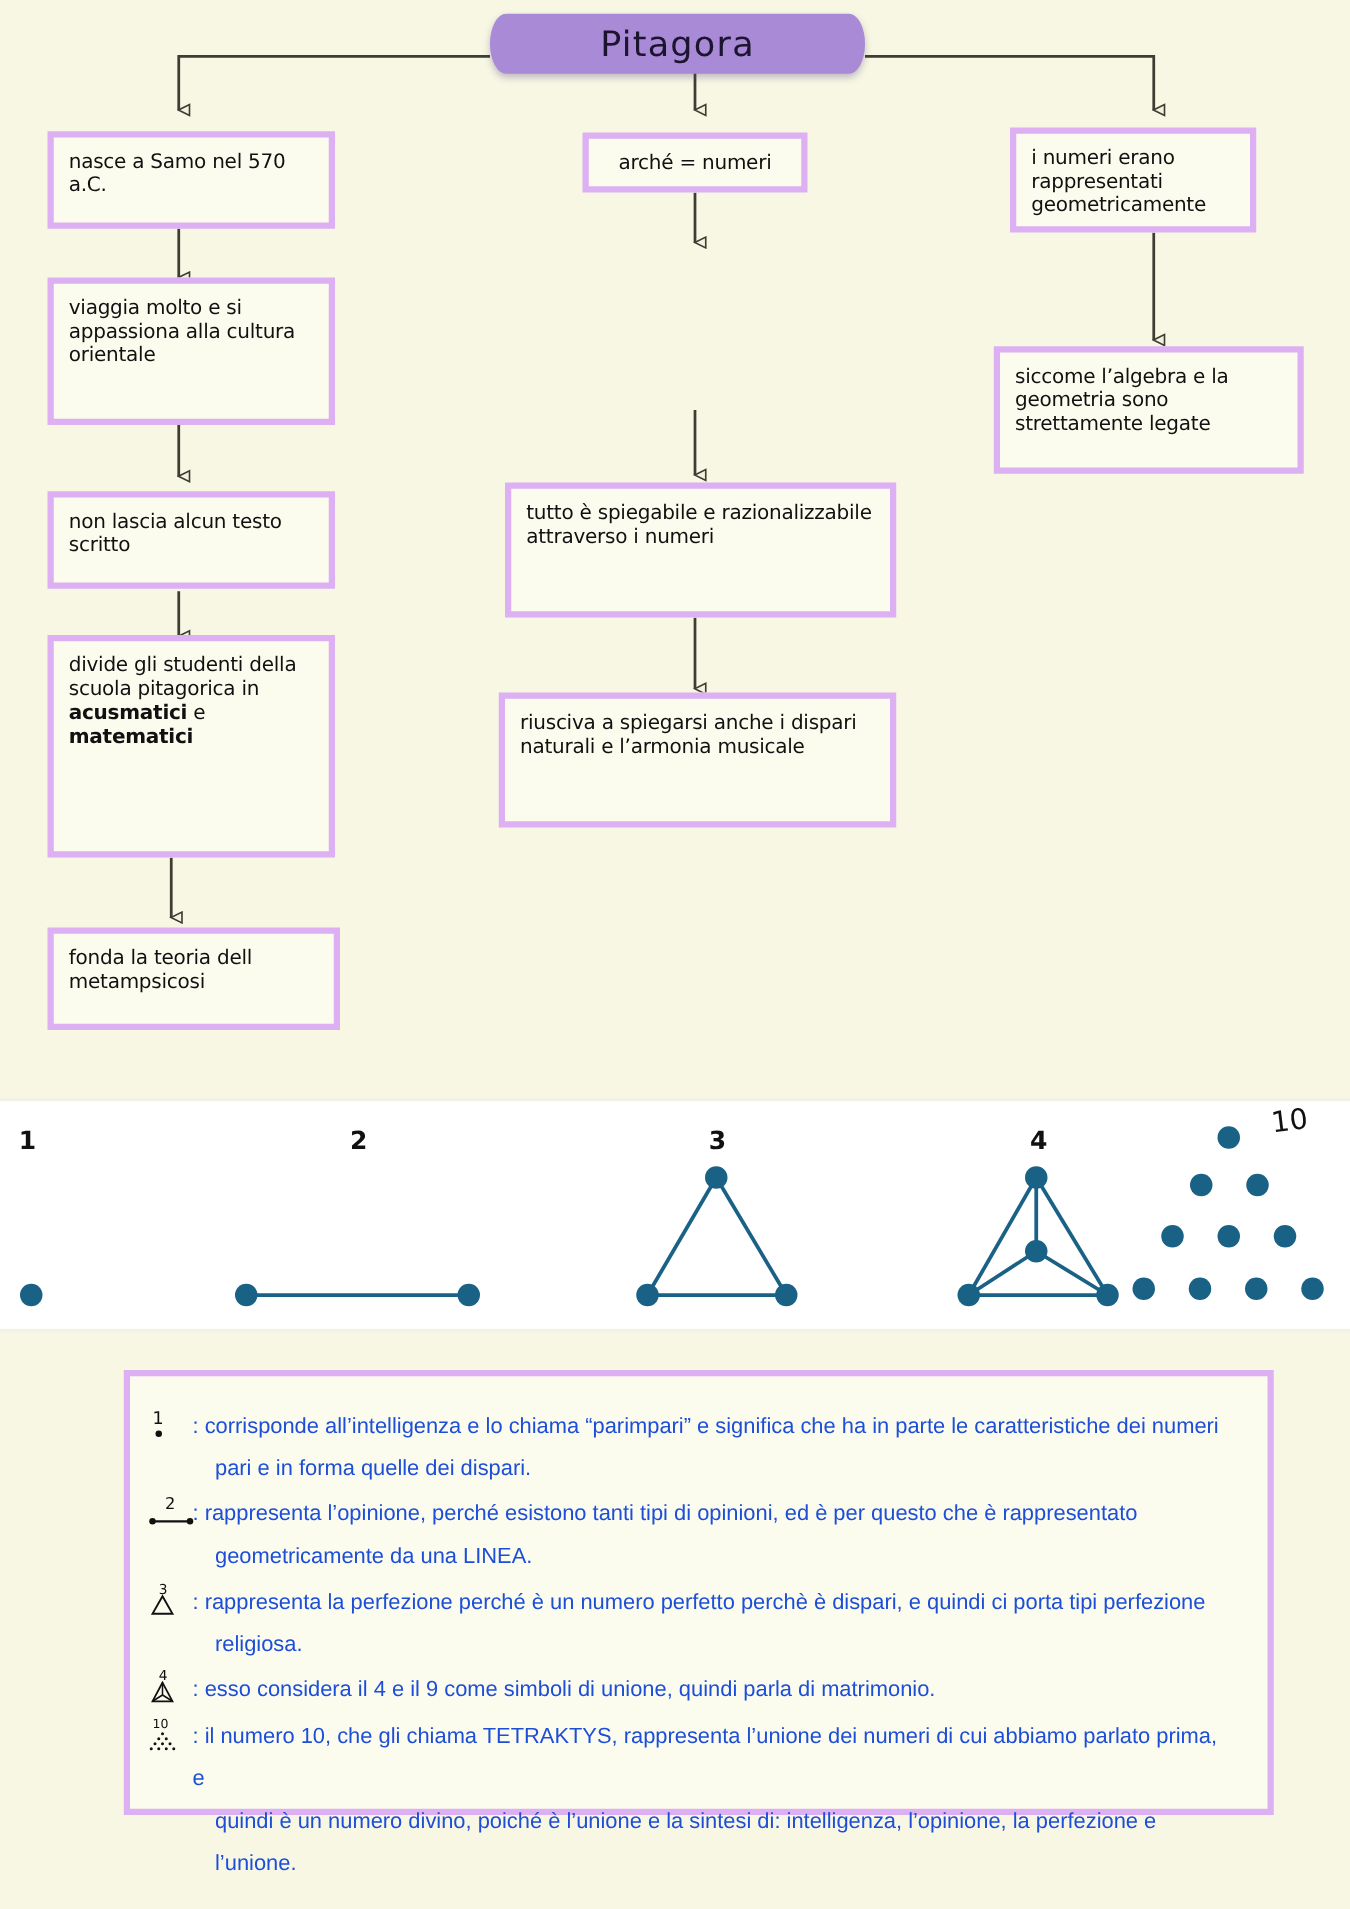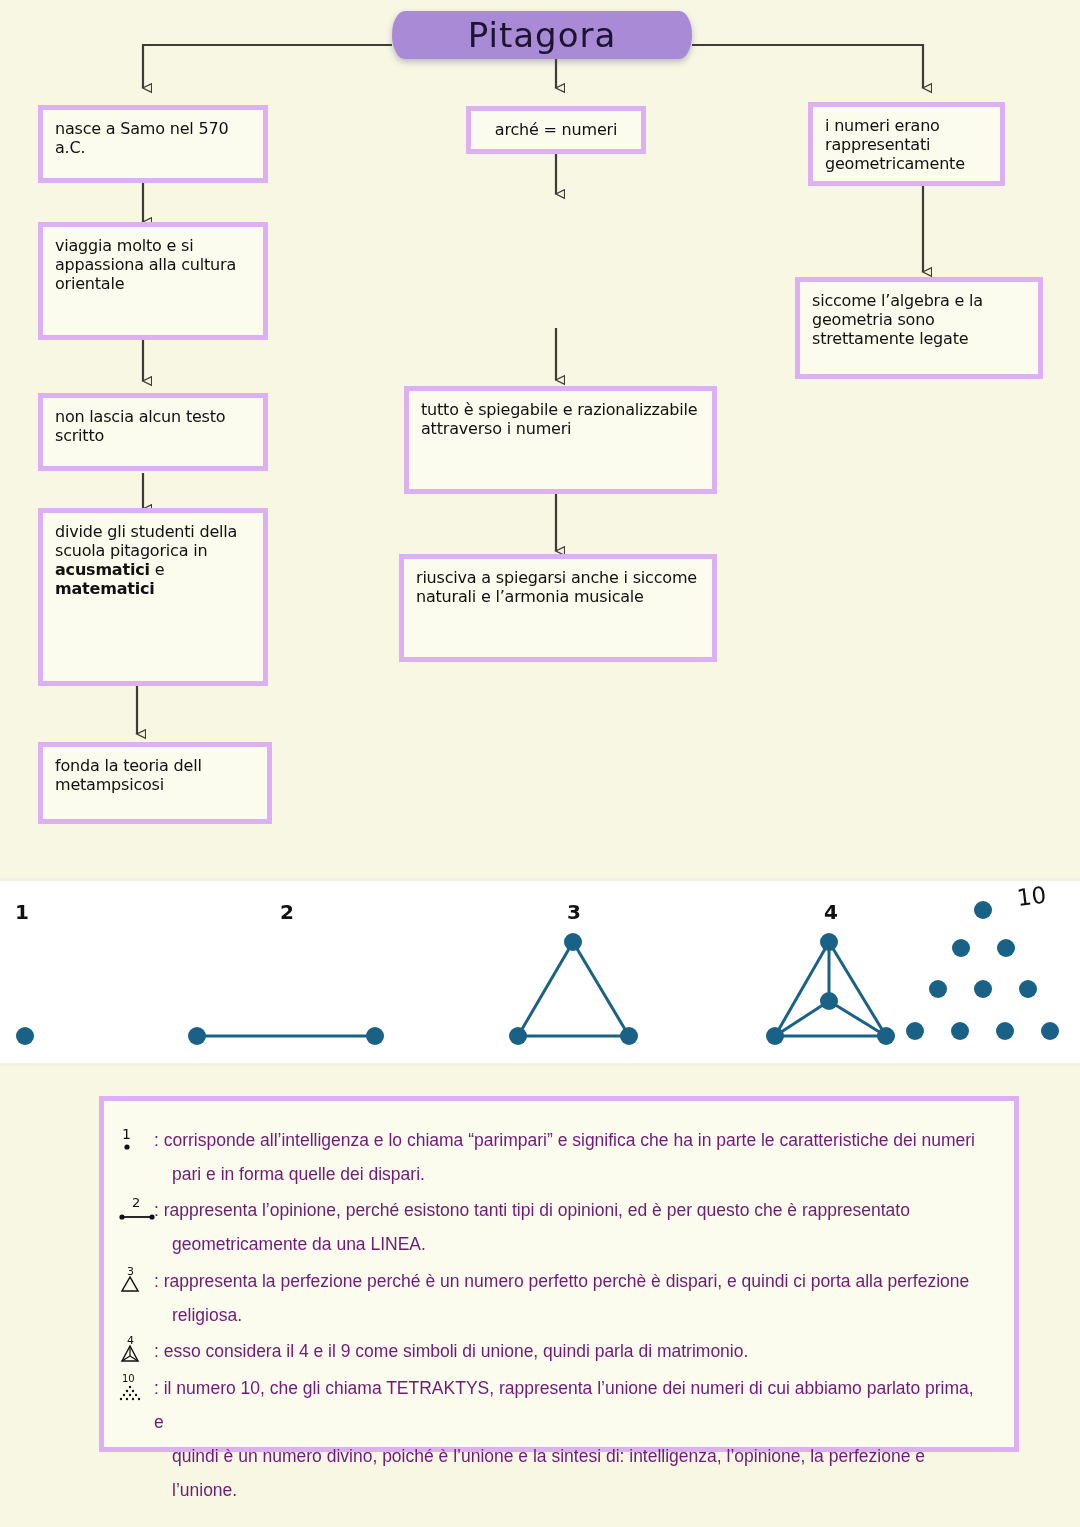--- a/index.html
+++ b/index.html
@@ -28,21 +28,21 @@
   }
   .node b{font-weight:bold;}
 
   .root-node{
     position:absolute;
     background:#a98ad6;
     border-radius:14px/26px;
     box-shadow:0 3px 6px rgba(90,70,130,.35);
     color:#1d1430;
     display:flex;align-items:center;justify-content:center;
-    font-size:34px;
+    font-size:28px;
     letter-spacing:1px;
   }
 
   .centered{text-align:center;}
 
   
   .band{
     position:absolute;left:0;top:878px;width:1080px;height:182px;
     background:#ffffff;
     border-top:3px solid #f2f2e2;
@@ -63,21 +63,21 @@
     margin-bottom:2px;
   }
   .glyph{
     flex:0 0 34px;width:34px;height:34px;position:relative;margin-right:2px;margin-top:1px;
   }
   .glyph svg{display:block;}
   .legend-text{
     font-family:"Liberation Sans", sans-serif;
     font-size:17.5px;
     line-height:1.95;
-    color:#701a75;
+    color:#1d4ed8;
     flex:1 1 auto;
   }
   .legend-text .cont{display:block;padding-left:18px;}
 </style>
 </head>
 <body>
 
 <div class="stage">
 
   <svg id="map-svg" viewBox="0 0 1080 880">
@@ -134,21 +134,21 @@
   <div class="node centered" style="left:466px;top:106px;width:180px;height:48px;">
     <span>arché = numeri</span>
   </div>
 
 
   <div class="node" style="left:404px;top:386px;width:313px;height:108px;">
     <span>tutto è spiegabile e razionalizzabile attraverso i numeri</span>
   </div>
 
   <div class="node" style="left:399px;top:554px;width:318px;height:108px;">
-    <span>riusciva a spiegarsi anche i siccome naturali e l’armonia musicale</span>
+    <span>riusciva a spiegarsi anche i dispari naturali e l’armonia musicale</span>
   </div>
 
   <div class="node" style="left:808px;top:102px;width:197px;height:84px;">
     <span>i numeri erano rappresentati geometricamente</span>
   </div>
 
   <div class="node" style="left:795px;top:277px;width:248px;height:102px;">
     <span>siccome l’algebra e la geometria sono strettamente legate</span>
   </div>
 
@@ -240,21 +240,21 @@
     </div>
 
     <div class="legend-row">
       <div class="glyph">
         <svg width="34" height="34" viewBox="0 0 34 34">
           <text x="9" y="10" font-family="DejaVu Sans, sans-serif" font-size="11" fill="#111">3</text>
           <path d="M12,12 L4,26 L20,26 Z" fill="none" stroke="#111" stroke-width="1.5"></path>
         </svg>
       </div>
       <div class="legend-text">
-        <span>: rappresenta la perfezione perché è un numero perfetto perchè è dispari, e quindi ci porta alla perfezione</span>
+        <span>: rappresenta la perfezione perché è un numero perfetto perchè è dispari, e quindi ci porta tipi perfezione</span>
         <span class="cont">religiosa.</span>
       </div>
     </div>
 
     <div class="legend-row">
       <div class="glyph">
         <svg width="34" height="34" viewBox="0 0 34 34">
           <text x="9" y="9" font-family="DejaVu Sans, sans-serif" font-size="11" fill="#111">4</text>
           <path d="M12,11 L4,26 L20,26 Z" fill="none" stroke="#111" stroke-width="1.4"></path>
           <line x1="12" y1="11" x2="12" y2="21" stroke="#111" stroke-width="1.2"></line>

